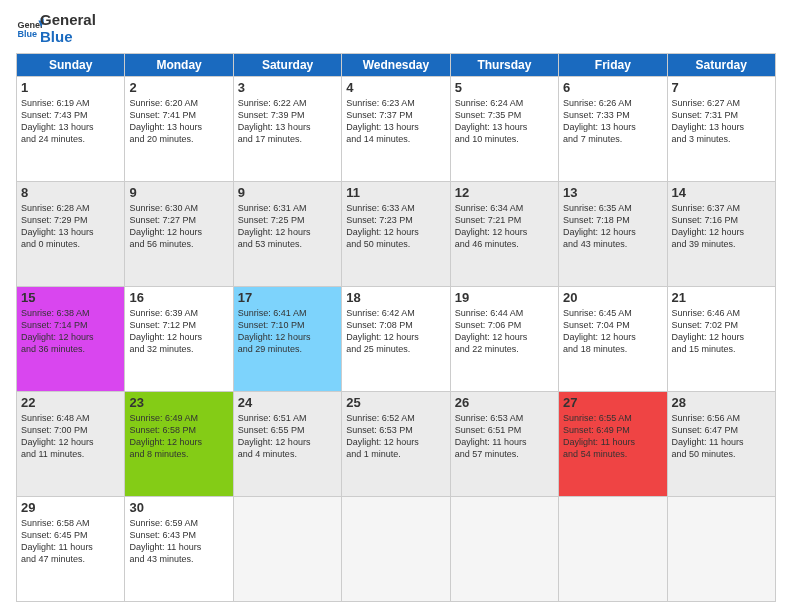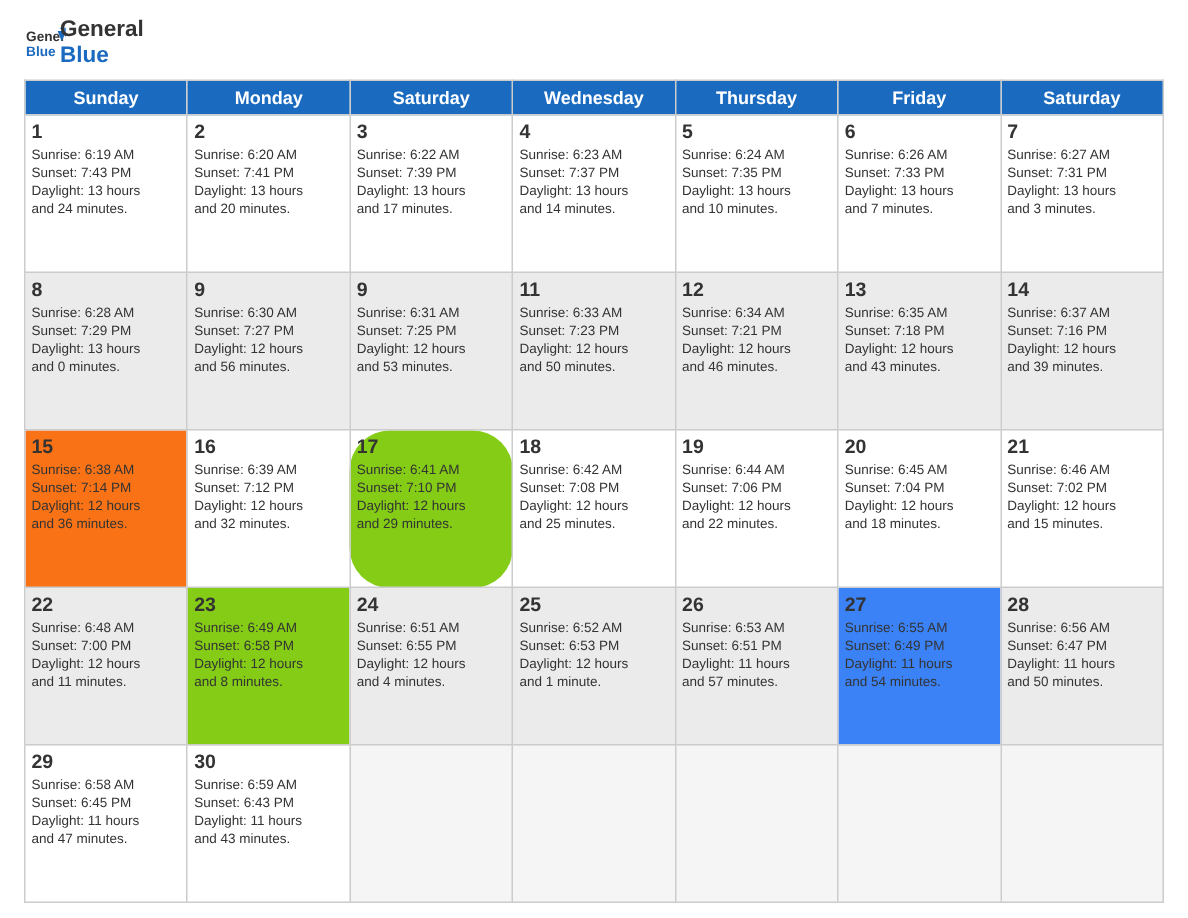--- a/index.html
+++ b/index.html
@@ -176,29 +176,29 @@
           <td style="background: rgb(235, 235, 235);">
             <span class="day-num">13</span>
             <div class="cell-text">Sunrise: 6:35 AM<br>Sunset: 7:18 PM<br>Daylight: 12 hours<br>and 43 minutes.</div>
           </td>
           <td style="background: rgb(235, 235, 235);">
             <span class="day-num">14</span>
             <div class="cell-text">Sunrise: 6:37 AM<br>Sunset: 7:16 PM<br>Daylight: 12 hours<br>and 39 minutes.</div>
           </td>
         </tr>
         <tr>
-          <td style="background: #f97316;">
+          <td style="background: #d946ef;">
             <span class="day-num">15</span>
             <div class="cell-text">Sunrise: 6:38 AM<br>Sunset: 7:14 PM<br>Daylight: 12 hours<br>and 36 minutes.</div>
           </td>
           <td style="background: rgb(255, 255, 255);">
             <span class="day-num">16</span>
             <div class="cell-text">Sunrise: 6:39 AM<br>Sunset: 7:12 PM<br>Daylight: 12 hours<br>and 32 minutes.</div>
           </td>
-          <td style="background: #84cc16; border-radius: 27px;">
+          <td style="background: #7dd3fc;">
             <span class="day-num">17</span>
             <div class="cell-text">Sunrise: 6:41 AM<br>Sunset: 7:10 PM<br>Daylight: 12 hours<br>and 29 minutes.</div>
           </td>
           <td style="background: rgb(255, 255, 255);">
             <span class="day-num">18</span>
             <div class="cell-text">Sunrise: 6:42 AM<br>Sunset: 7:08 PM<br>Daylight: 12 hours<br>and 25 minutes.</div>
           </td>
           <td style="background: rgb(255, 255, 255);">
             <span class="day-num">19</span>
             <div class="cell-text">Sunrise: 6:44 AM<br>Sunset: 7:06 PM<br>Daylight: 12 hours<br>and 22 minutes.</div>
@@ -226,21 +226,21 @@
             <div class="cell-text">Sunrise: 6:51 AM<br>Sunset: 6:55 PM<br>Daylight: 12 hours<br>and 4 minutes.</div>
           </td>
           <td style="background: rgb(235, 235, 235);">
             <span class="day-num">25</span>
             <div class="cell-text">Sunrise: 6:52 AM<br>Sunset: 6:53 PM<br>Daylight: 12 hours<br>and 1 minute.</div>
           </td>
           <td style="background: rgb(235, 235, 235);">
             <span class="day-num">26</span>
             <div class="cell-text">Sunrise: 6:53 AM<br>Sunset: 6:51 PM<br>Daylight: 11 hours<br>and 57 minutes.</div>
           </td>
-          <td style="background: #3b82f6;">
+          <td style="background: #ef4444;">
             <span class="day-num">27</span>
             <div class="cell-text">Sunrise: 6:55 AM<br>Sunset: 6:49 PM<br>Daylight: 11 hours<br>and 54 minutes.</div>
           </td>
           <td style="background: rgb(235, 235, 235);">
             <span class="day-num">28</span>
             <div class="cell-text">Sunrise: 6:56 AM<br>Sunset: 6:47 PM<br>Daylight: 11 hours<br>and 50 minutes.</div>
           </td>
         </tr>
         <tr>
           <td style="background: rgb(255, 255, 255);">

